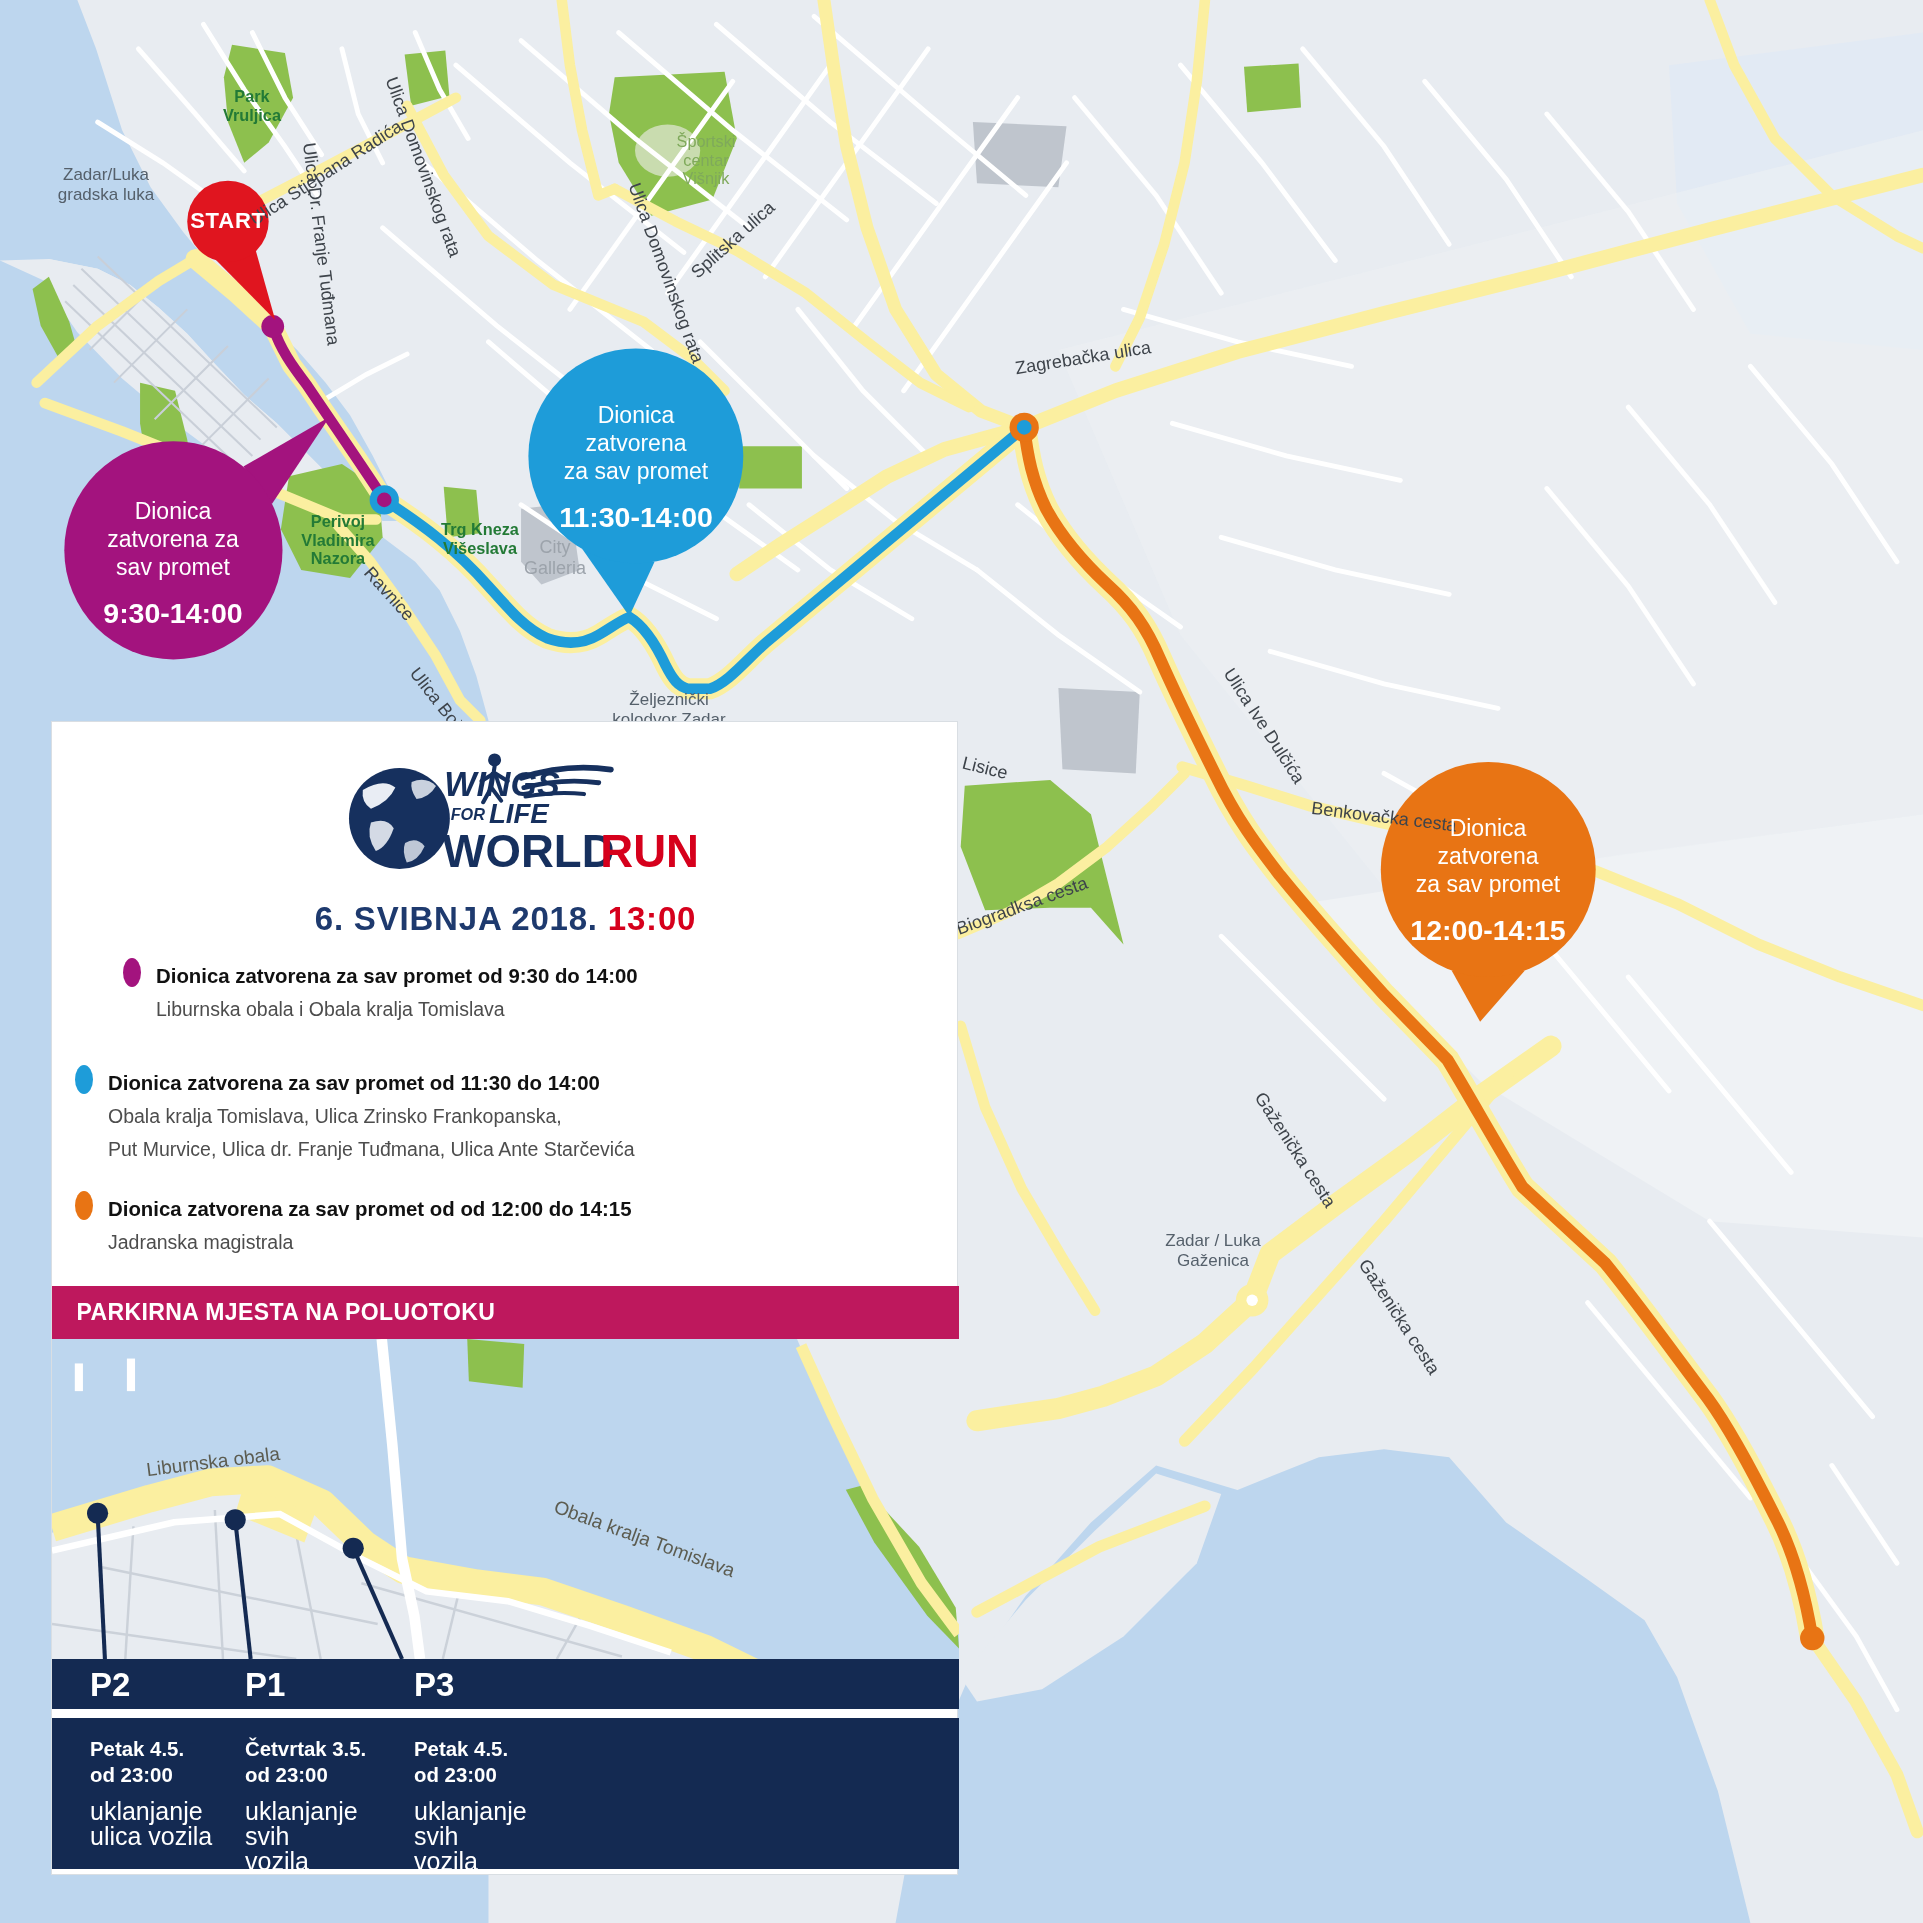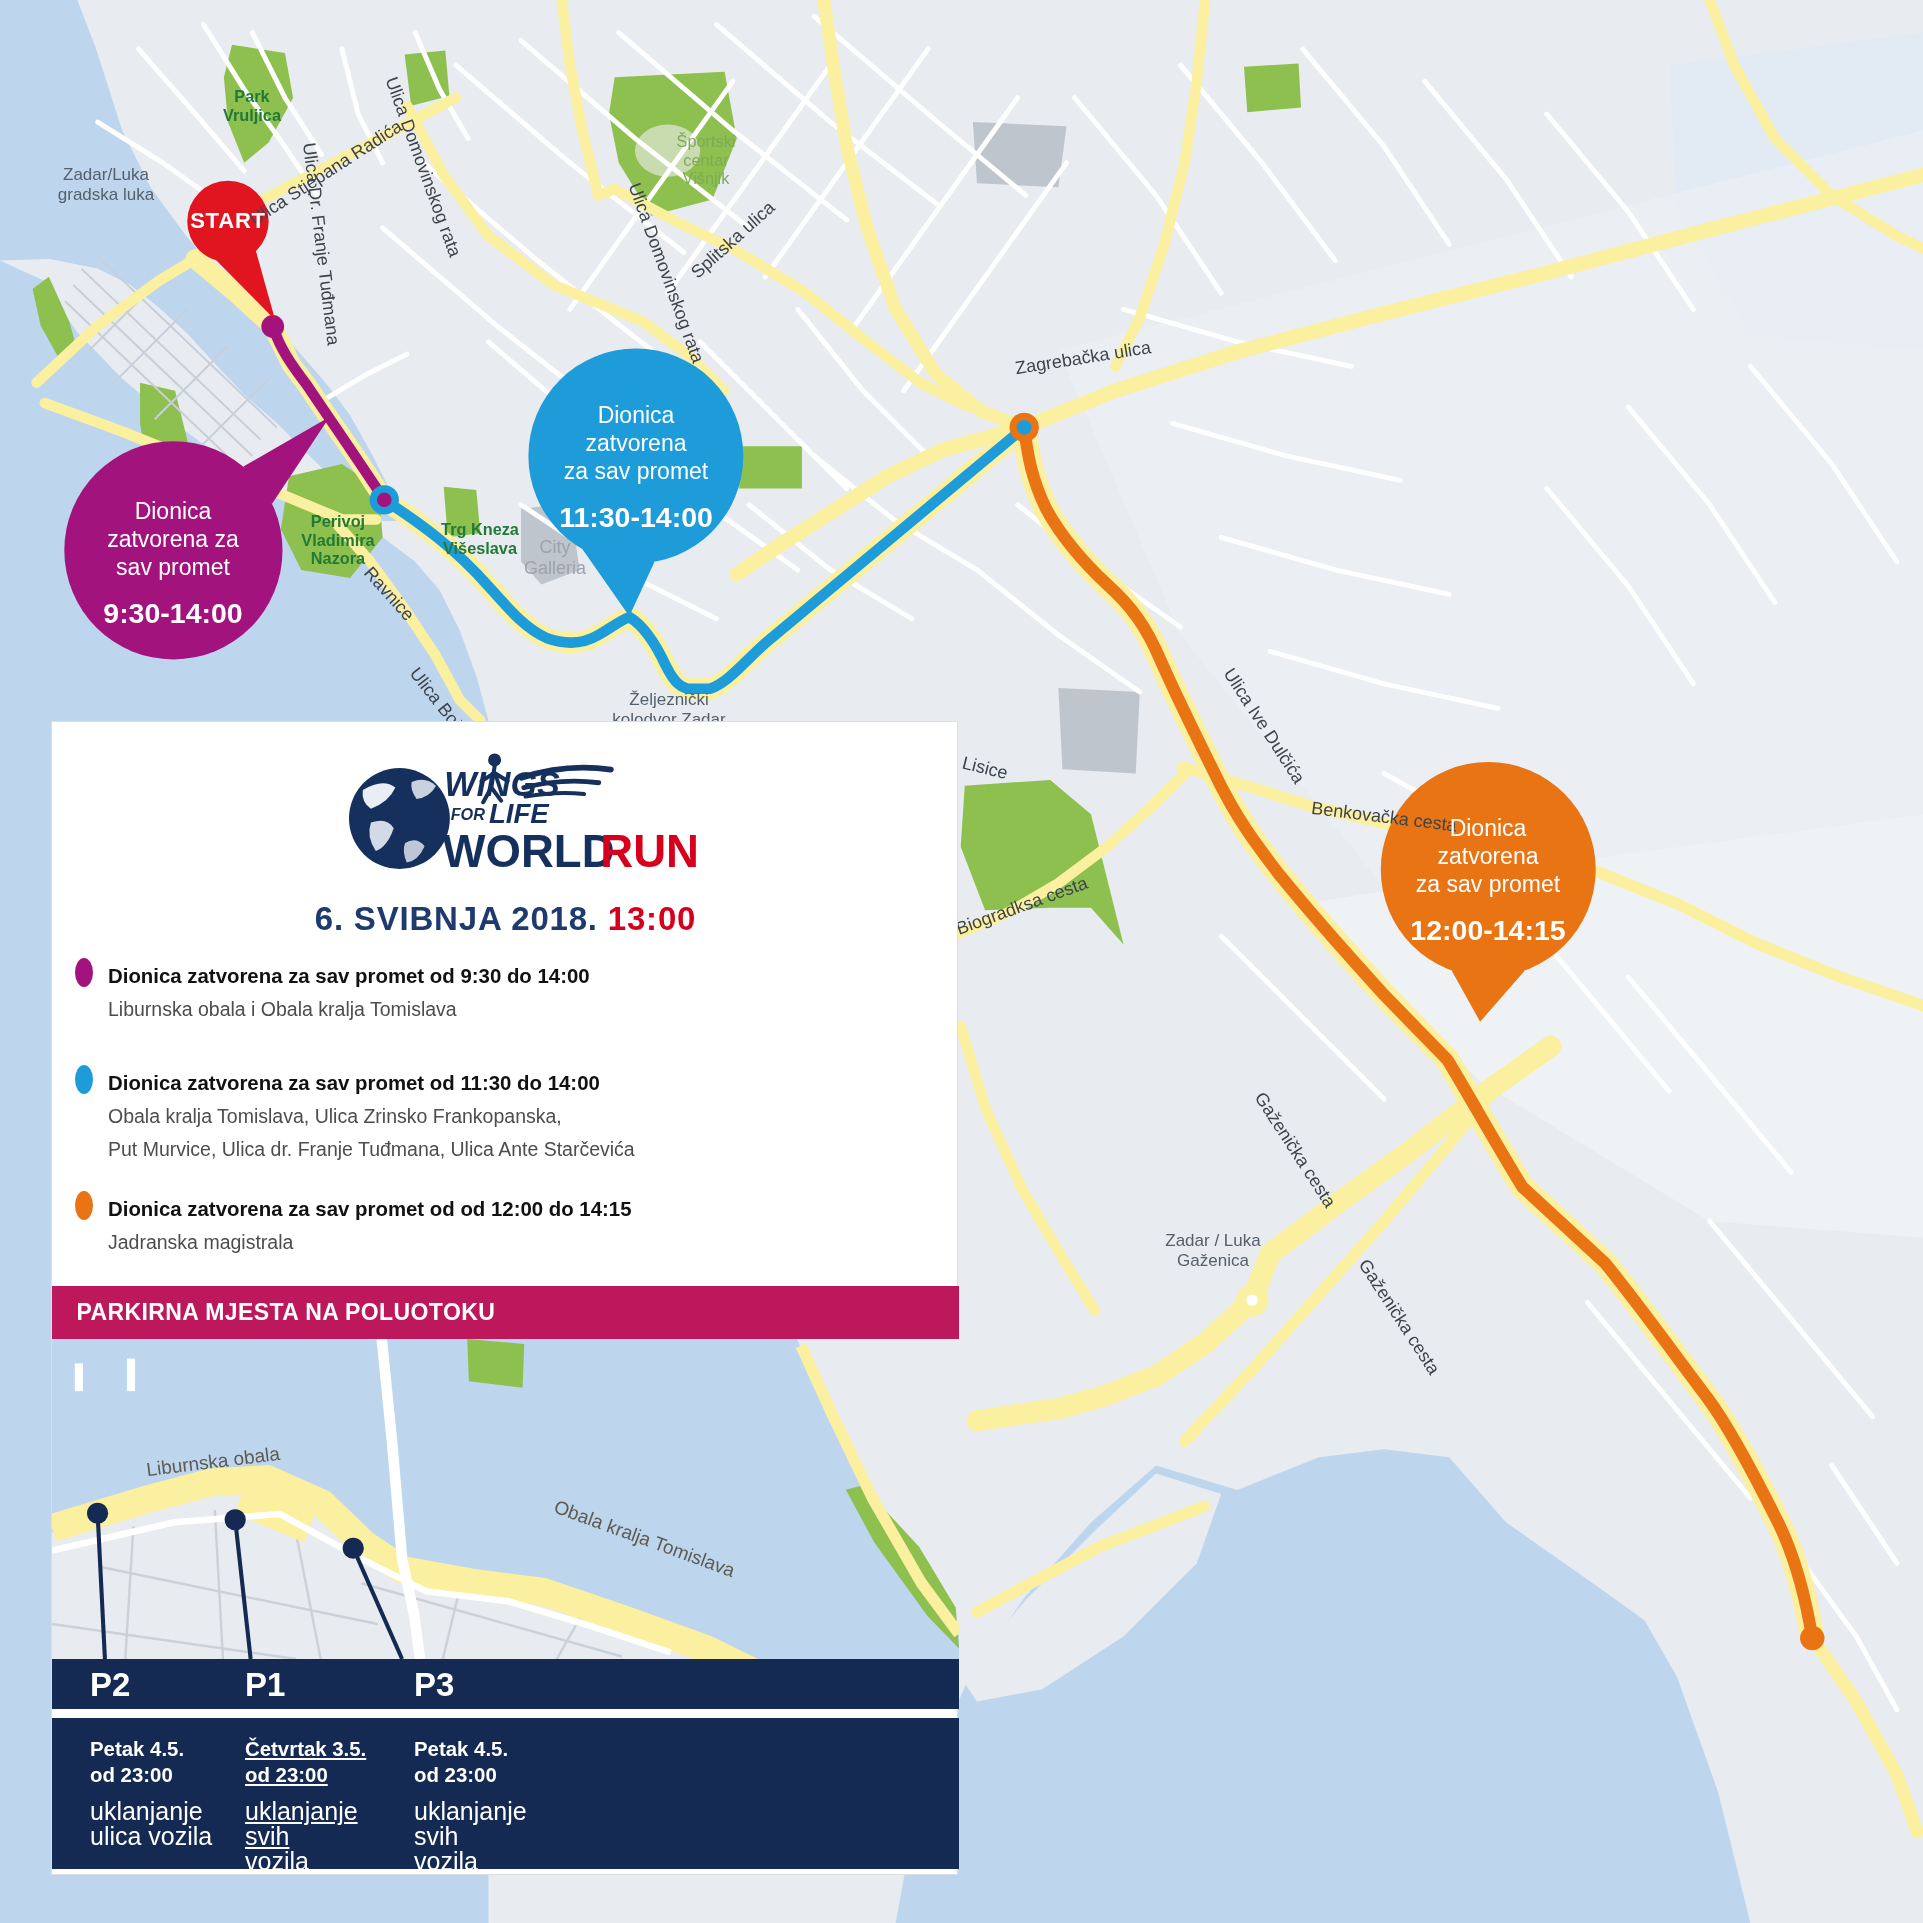--- a/index.html
+++ b/index.html
@@ -324,21 +324,21 @@
       <text x="215" y="96" font-family="Liberation Sans, sans-serif" font-size="34" font-weight="bold" font-style="italic" fill="#16305E">LIFE</text>
       <text x="158" y="150" font-family="Liberation Sans, sans-serif" font-size="56" font-weight="bold" fill="#16305E">WORLD</text>
       <text x="352" y="150" font-family="Liberation Sans, sans-serif" font-size="56" font-weight="bold" fill="#D6001C">RUN</text>
     </svg>
   </div>
 
   <div class="date-line">
     <span>6. SVIBNJA 2018.</span> <span class="red">13:00</span>
   </div>
 
-  <div class="legend-row" style="top:238px;">
+  <div class="legend-row" style="top:238px;margin-left:48px;">
     <span class="legend-dot" style="background:#A3137E;"></span>
     <div class="legend-title">Dionica zatvorena za sav promet od 9:30 do 14:00</div>
     <div class="legend-sub">Liburnska obala i Obala kralja Tomislava</div>
   </div>
   <div class="legend-row" style="top:345px;">
     <span class="legend-dot" style="background:#1E9CD9;"></span>
     <div class="legend-title">Dionica zatvorena za sav promet od 11:30 do 14:00</div>
     <div class="legend-sub">Obala kralja Tomislava, Ulica Zrinsko Frankopanska,</div>
     <div class="legend-sub">Put Murvice, Ulica dr. Franje Tuđmana, Ulica Ante Starčevića</div>
   </div>
@@ -395,21 +395,21 @@
   </div>
 
   <div class="p-details">
     <div class="p-col" style="left:38px;width:147px;">
       <div class="b">Petak 4.5.</div>
       <div class="b">od 23:00</div>
       <div class="gap"></div>
       <div class="r">uklanjanje</div>
       <div class="r">ulica vozila</div>
     </div>
-    <div class="p-col" style="left:193px;width:155px;text-decoration:underline;">
+    <div class="p-col" style="left:193px;width:155px;">
       <div class="b">Četvrtak 3.5.</div>
       <div class="b">od 23:00</div>
       <div class="gap"></div>
       <div class="r">uklanjanje svih</div>
       <div class="r">vozila</div>
     </div>
     <div class="p-col" style="left:362px;width:155px;">
       <div class="b">Petak 4.5.</div>
       <div class="b">od 23:00</div>
       <div class="gap"></div>

